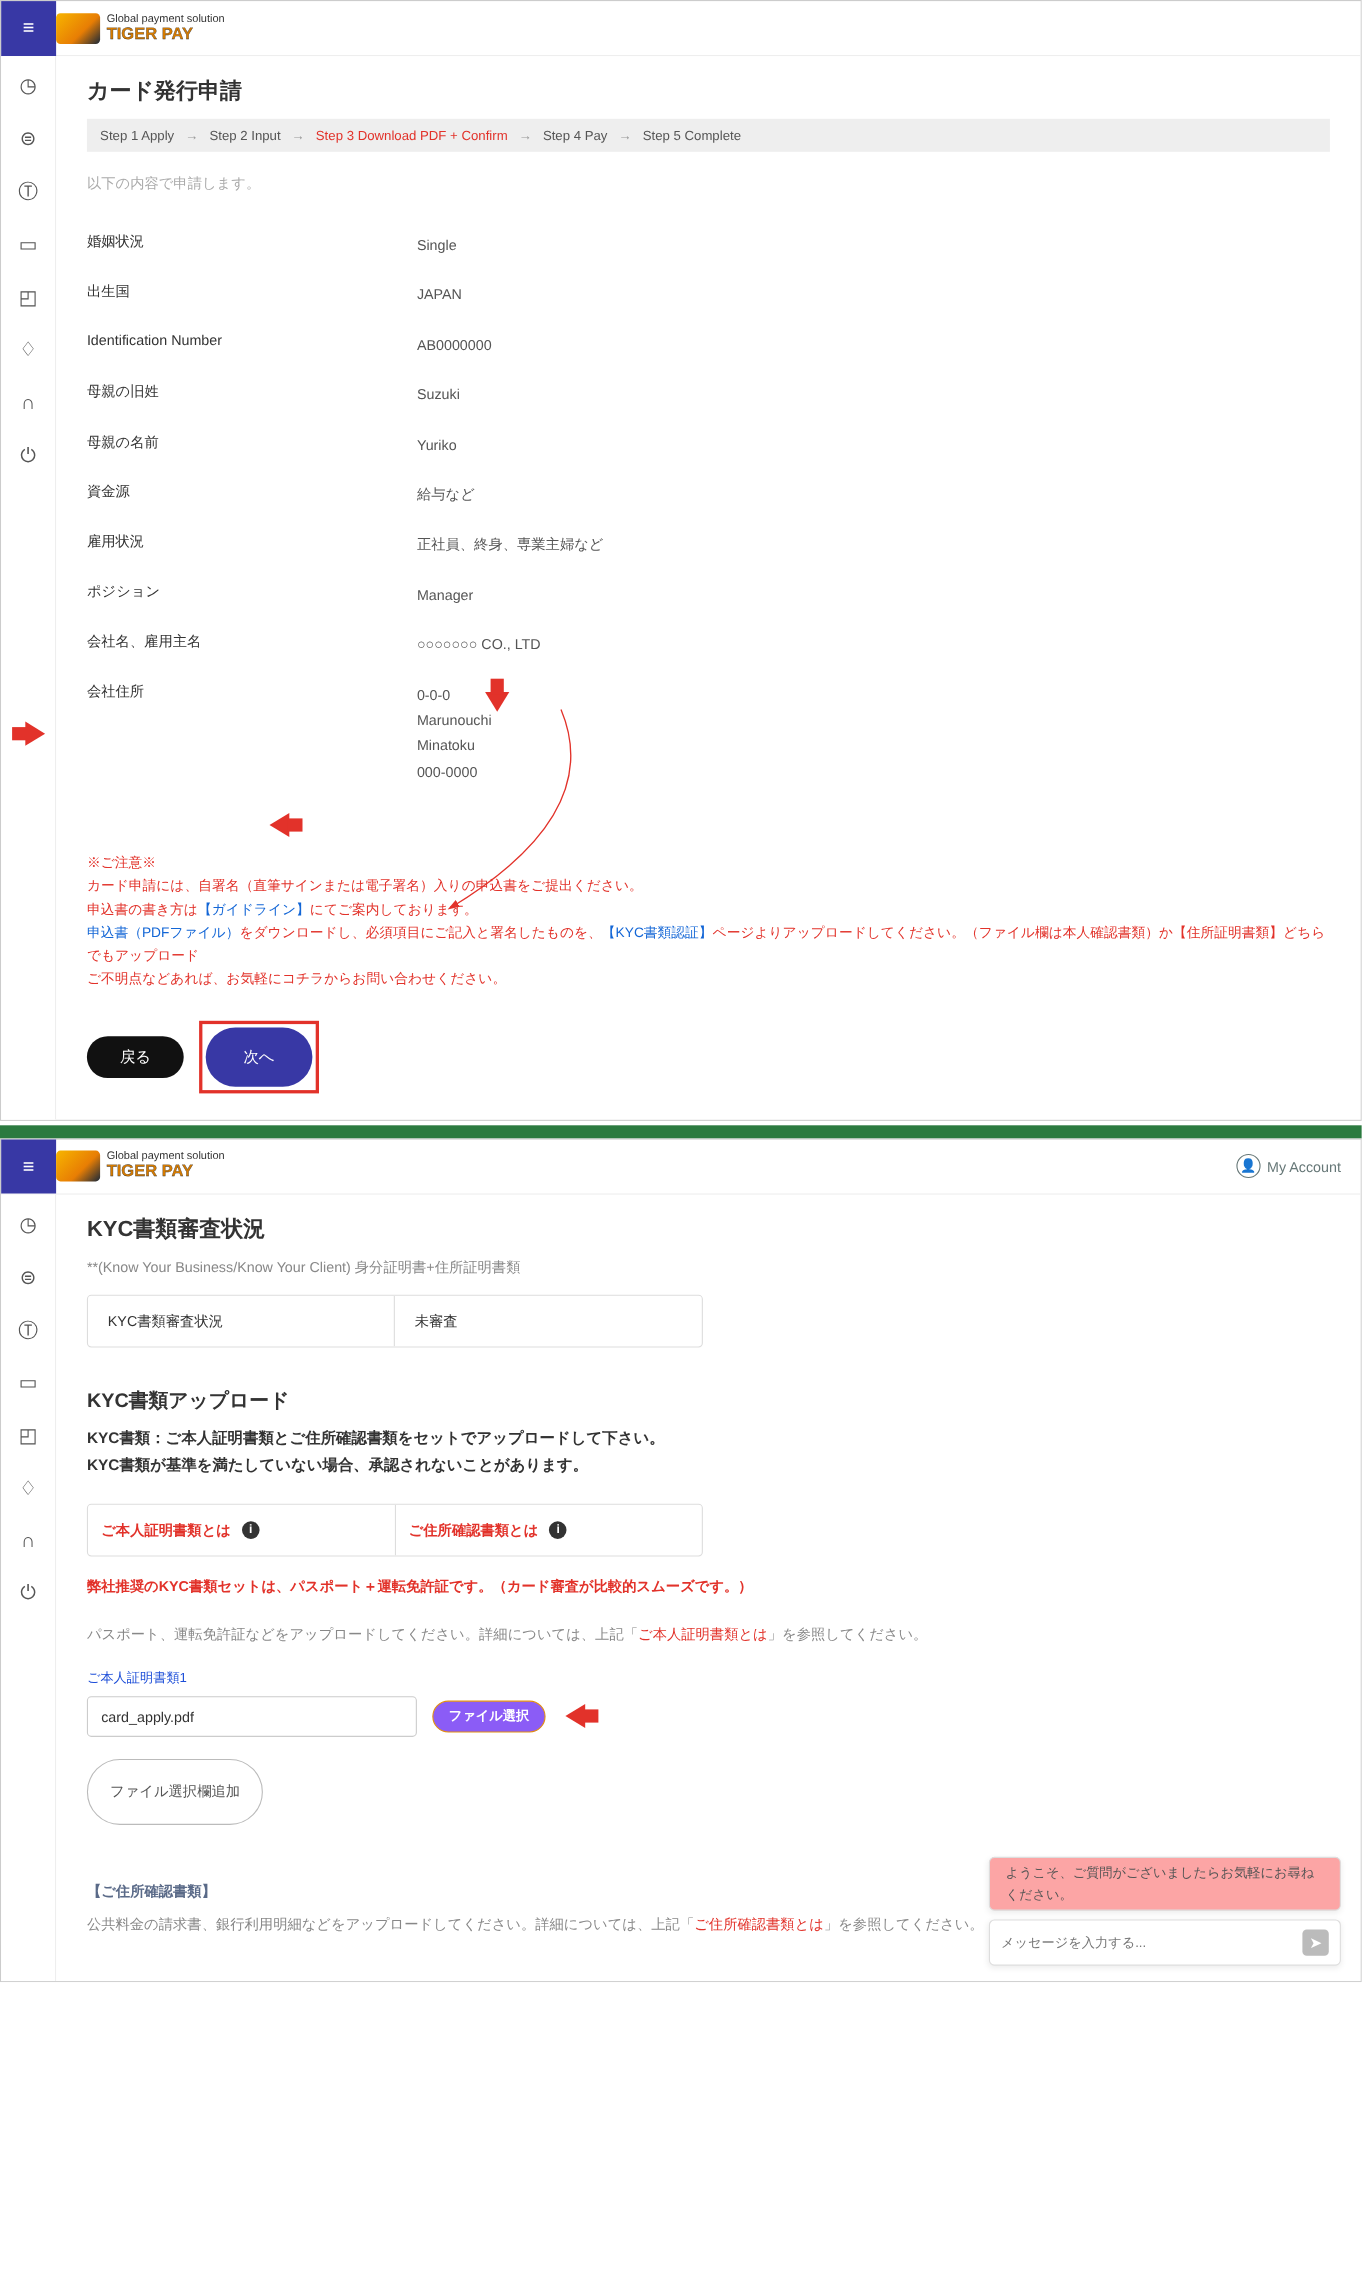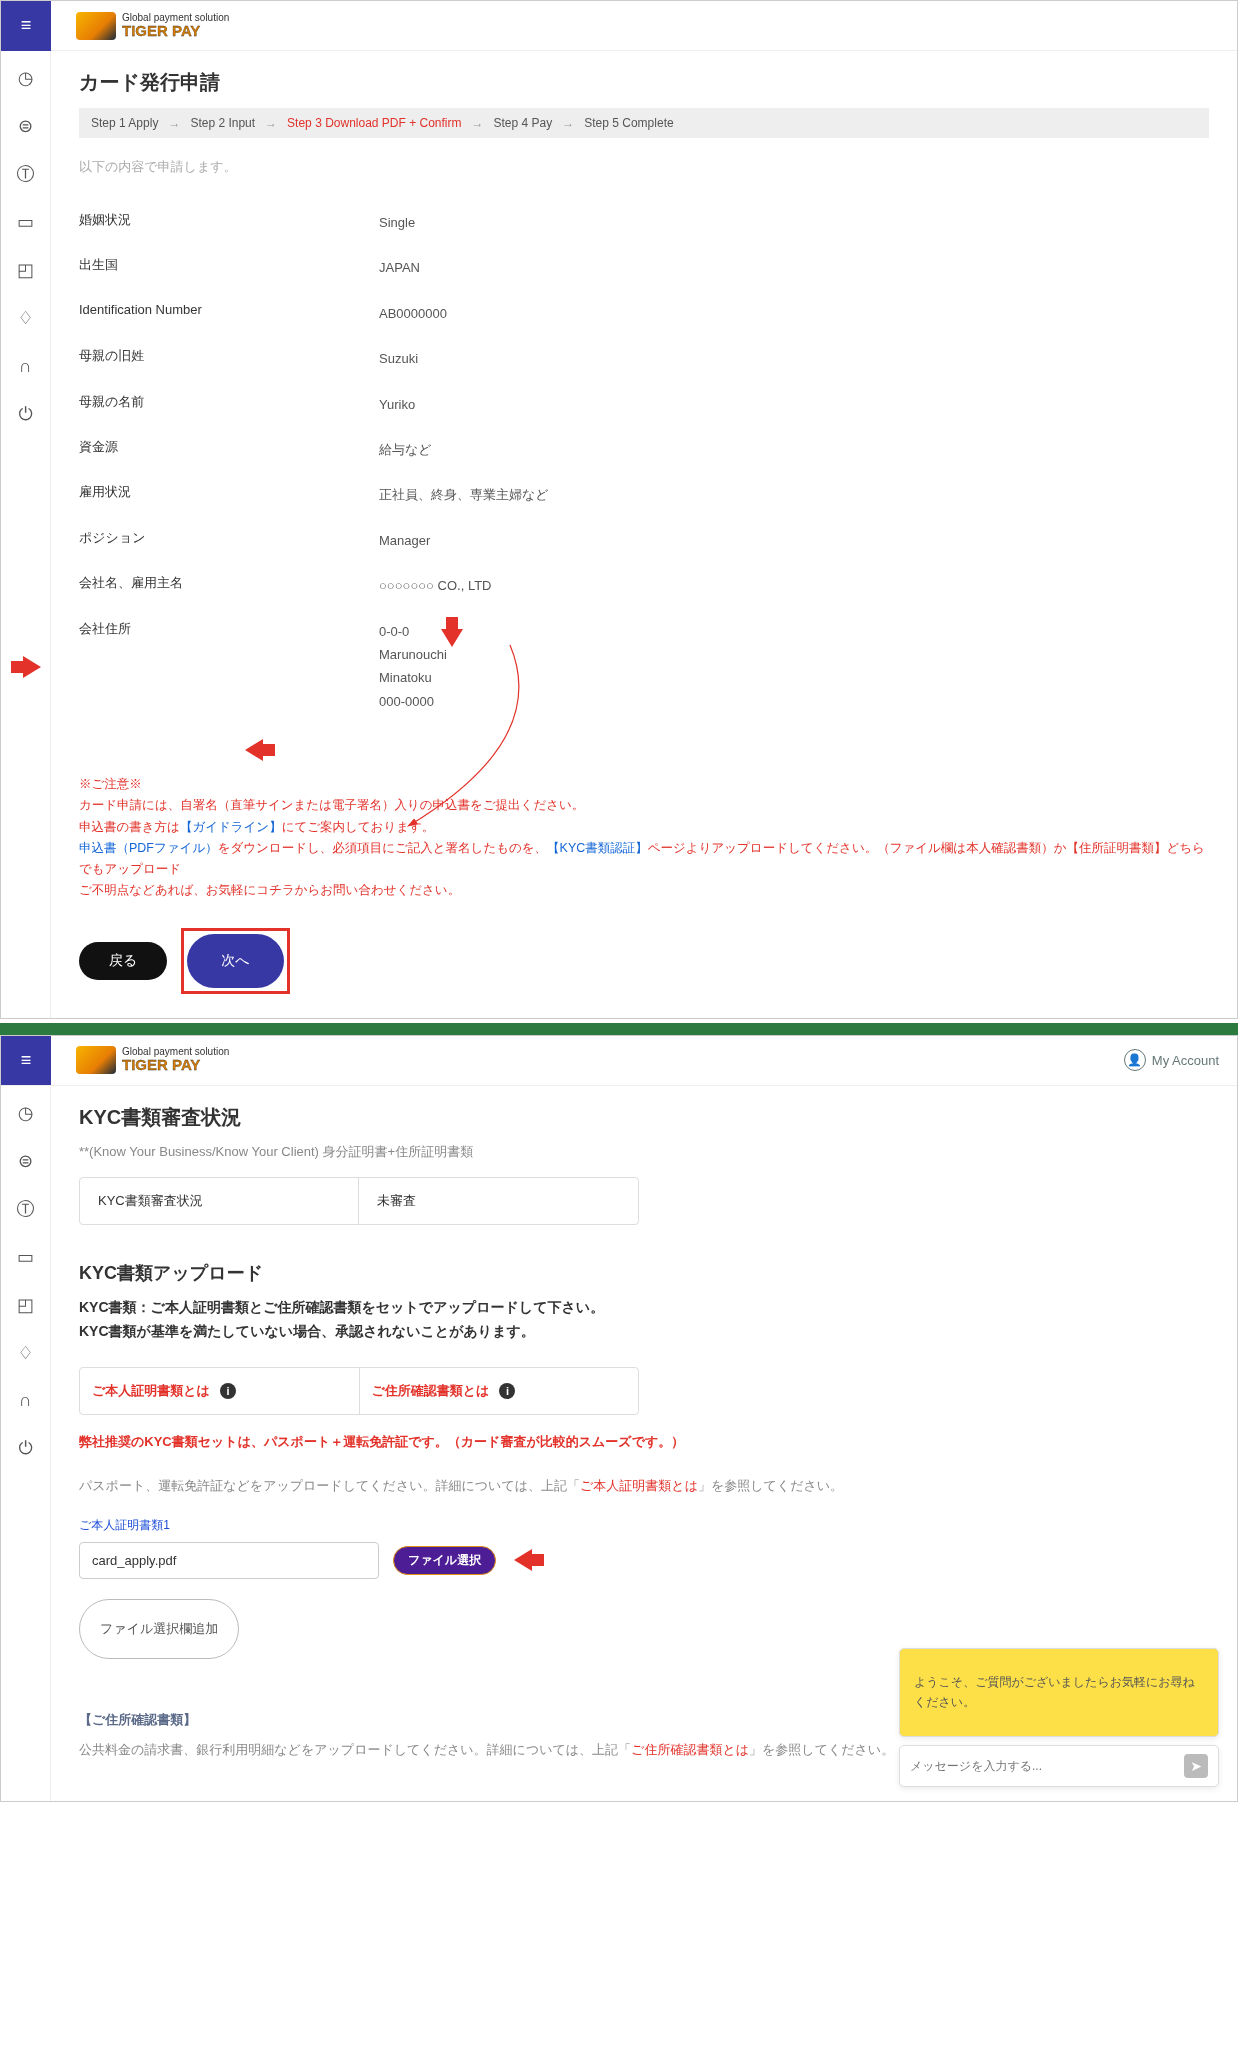--- a/index.html
+++ b/index.html
@@ -5,21 +5,21 @@
 * { box-sizing: border-box; margin: 0; padding: 0; }
 body { font-family: 'Segoe UI', Meiryo, sans-serif; font-size: 13px; color: #333; background: #fff; width: 1238px; }
 .screenshot { position: relative; background: #fff; }
 .screen1 { border: 1px solid #ccc; margin-bottom: 4px; overflow: hidden; }
 .screen2 { border: 1px solid #ccc; overflow: hidden; position: relative; }
 .green-sep { height: 12px; background: #2b7a3f; }
 
 
 .topbar { display: flex; align-items: center; height: 50px; border-bottom: 1px solid #eee; }
 .hamburger { width: 50px; height: 50px; background: #3838a5; display: flex; align-items: center; justify-content: center; color: #fff; font-size: 18px; }
-.logo { margin-left: 25px; display: flex; align-items: flex-start; }
+.logo { margin-left: 0; display: flex; align-items: flex-start; }
 .logo-img { width: 40px; height: 28px; background: linear-gradient(135deg,#f7b500,#e87e04 60%,#333 95%); border-radius: 4px; margin-right: 6px; }
 .logo-txt { font-size: 10px; line-height: 1.1; color: #333; }
 .logo-txt .brand { font-size: 15px; font-weight: 900; color: #d67b00; -webkit-text-stroke: 0.3px #333; }
 .myaccount { margin-left: auto; margin-right: 18px; display: flex; align-items: center; color: #677; font-size: 13px; }
 .myicon { width: 22px; height: 22px; border: 1.5px solid #677; border-radius: 50%; display: flex; align-items: center; justify-content: center; margin-right: 6px; font-size: 12px; }
 
 
 .layout { display: flex; }
 .sidebar { width: 50px; background: #fff; border-right: 1px solid #eee; padding-top: 16px; display: flex; flex-direction: column; align-items: center; gap: 26px; }
 .sidebar .sicon { width: 22px; height: 22px; color: #555; display: flex; align-items: center; justify-content: center; font-size: 18px; }
@@ -67,26 +67,26 @@
 .tabs > div { flex:1; padding: 14px 12px; display: flex; align-items: center; gap: 10px; font-size: 13px; color: #e2322a; font-weight: 600; }
 .tabs > div:first-child { border-right: 1px solid #ddd; }
 .info-icon { width: 16px; height: 16px; background: #333; color: #fff; border-radius: 50%; display:inline-flex; align-items:center; justify-content:center; font-size:11px; font-weight:700; }
 .recommend { color: #e2322a; font-weight: 700; font-size: 13px; margin-bottom: 24px; }
 .subhead { color: #5a6a88; font-size: 13px; font-weight: 600; margin: 12px 0 10px 0; }
 .desc { color: #888; font-size: 13px; line-height: 1.7; margin-bottom: 20px; }
 .desc .rlink { color: #e2322a; }
 .field-label { color: #1d4ed8; font-size: 12px; margin-bottom: 8px; }
 .file-row { display: flex; align-items: center; gap: 14px; margin-bottom: 20px; }
 .file-input { border: 1px solid #ccc; border-radius: 4px; padding: 10px 12px; width: 300px; font-size: 13px; color: #333; }
-.file-btn { background: #4c1d95; border: 1px solid #e38f10; color: #fff; font-weight:700; border-radius: 999px; padding: 5px 14px; font-size: 12px; }
+.file-btn { background: #8b5cf6; border: 1px solid #e38f10; color: #fff; font-weight:700; border-radius: 999px; padding: 5px 14px; font-size: 12px; }
 .add-slot { border: 1px solid #bbb; border-radius: 999px; padding: 20px 20px; font-size: 13px; color: #555; display: inline-block; margin-bottom: 40px; }
 
 
 .chat { position: absolute; right: 18px; bottom: 14px; width: 320px; }
-.chat-box1 { background: #fde047; border: 1px solid #ddd; border-radius: 5px; padding: 24px 14px; font-size: 12px; color: #555; margin-bottom: 8px; box-shadow: 0 2px 6px rgba(0,0,0,.08); line-height:1.6;}
+.chat-box1 { background: #fca5a5; border: 1px solid #ddd; border-radius: 5px; padding: 4px 14px; font-size: 12px; color: #555; margin-bottom: 8px; box-shadow: 0 2px 6px rgba(0,0,0,.08); line-height:1.6;}
 .chat-box2 { display: flex; align-items: center; background: #fff; border: 1px solid #ddd; border-radius: 5px; padding: 8px 10px; box-shadow: 0 2px 6px rgba(0,0,0,.08);}
 .chat-in { flex:1; border:none; outline:none; font-size: 12px; color:#888; }
 .chat-send { width: 24px; height:24px; background:#bbb; border-radius:4px; display:flex; align-items:center; justify-content:center; color:#fff; font-size:14px; }
 </style>
 </head>
 <body>
 
 <div class="screenshot">
 
 <div class="screen1">

